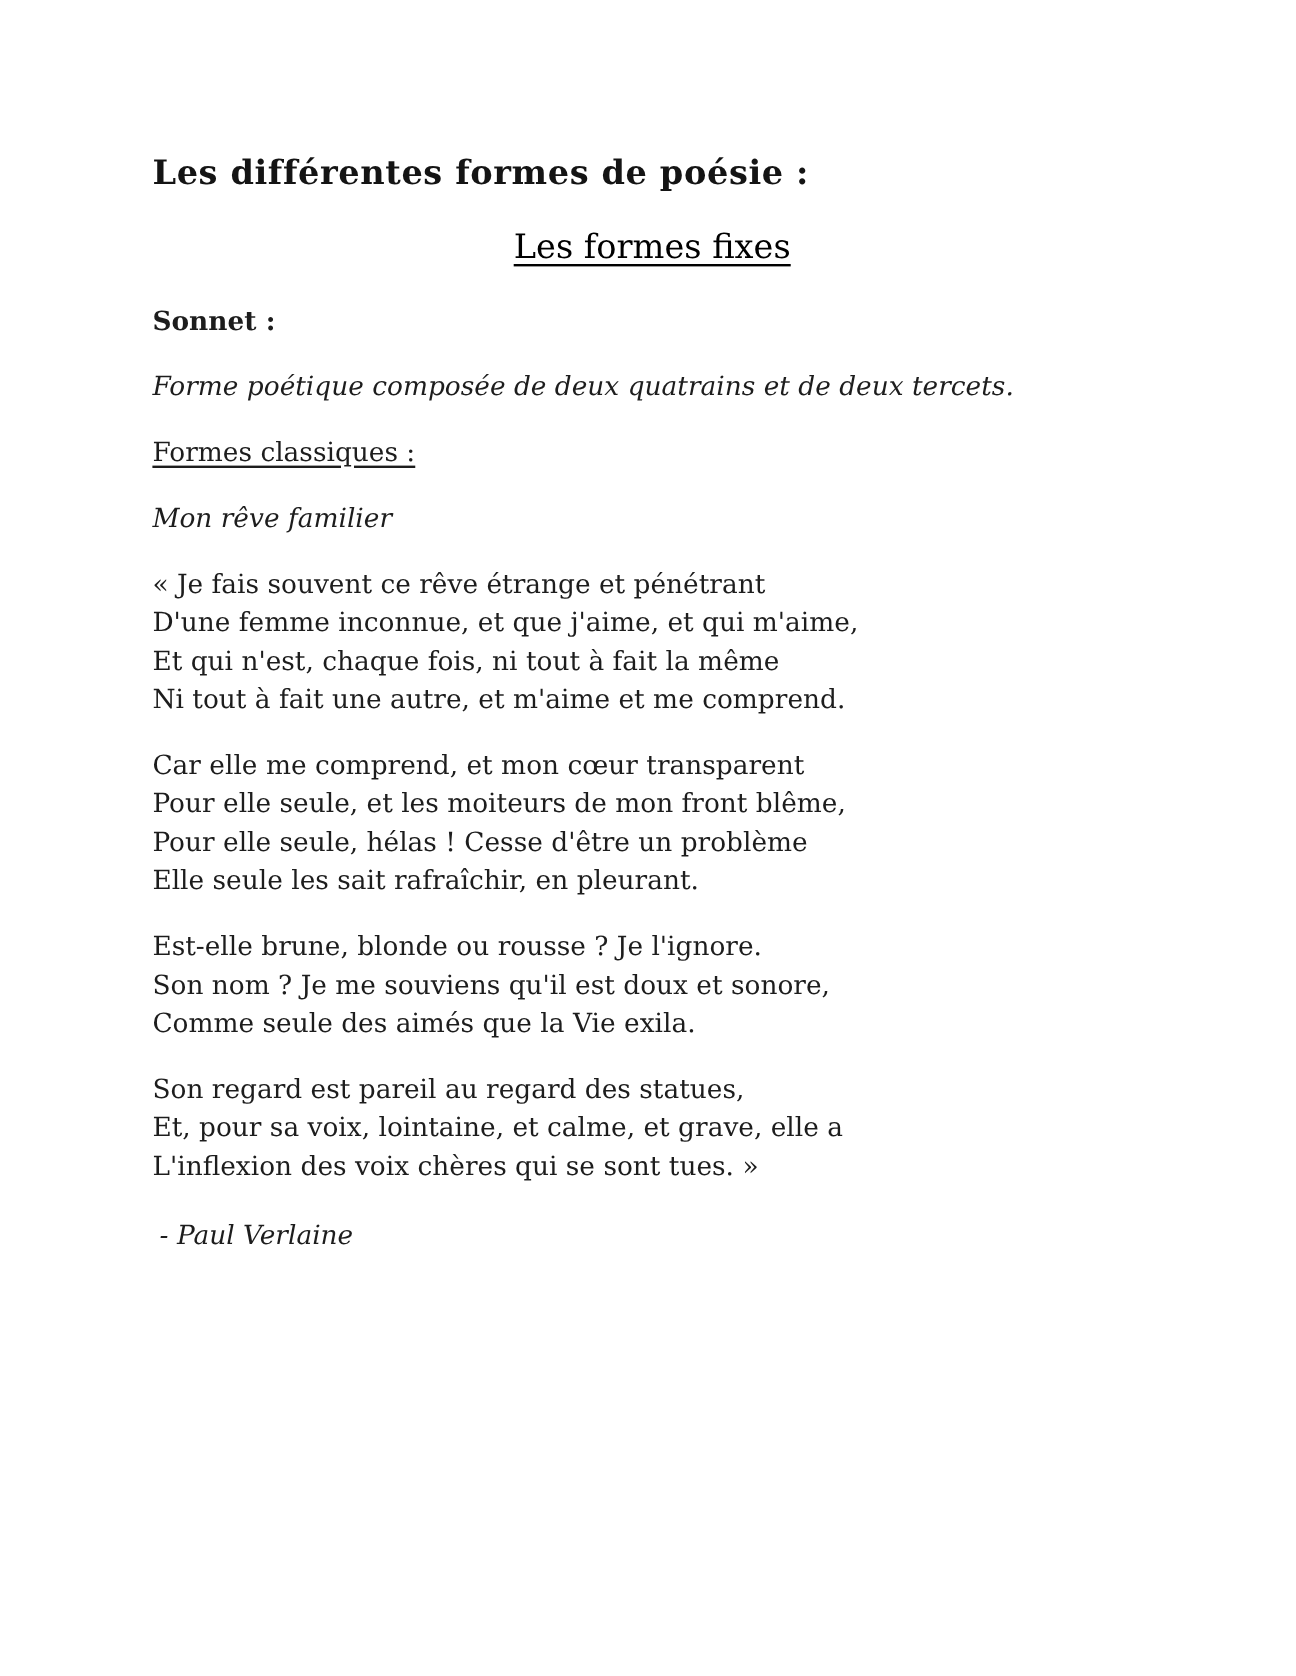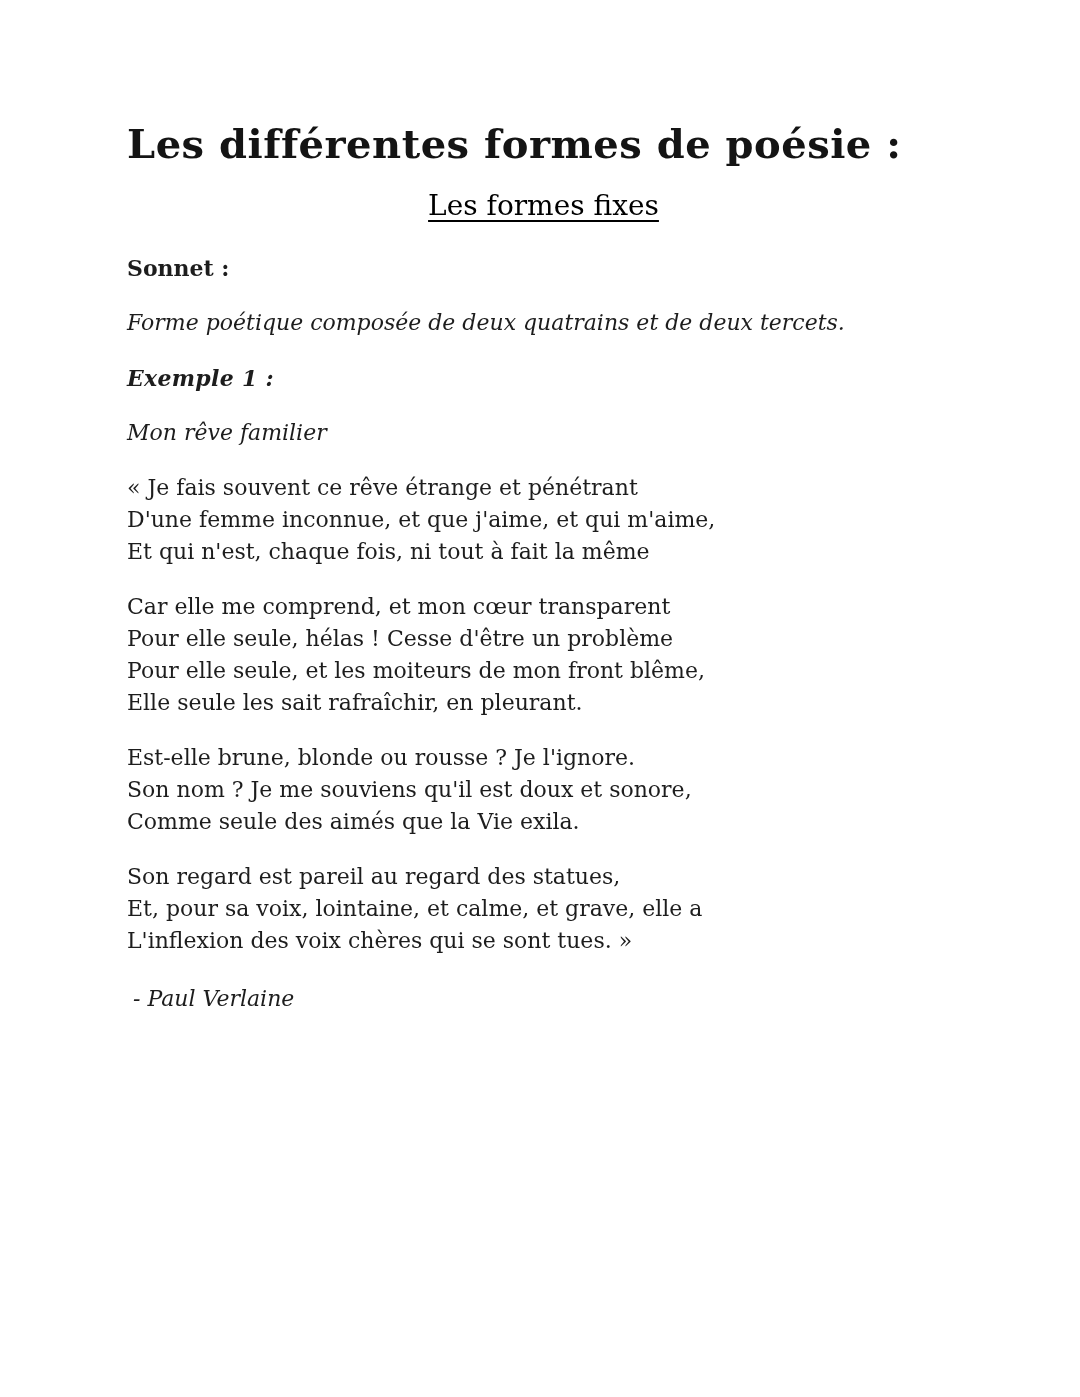--- a/index.html
+++ b/index.html
@@ -12,21 +12,21 @@
     min-height: 1397px;
     box-sizing: border-box;
     background: #ffffff;
     padding: 120px 120px 60px 127px;
     font-family: "DejaVu Serif", "Liberation Serif", serif;
     color: #1d1d1d;
     font-size: 22px;
     line-height: 32px;
   }
   h1.doc-title {
-    font-size: 40px;
+    font-size: 28px;
     line-height: 48px;
     font-weight: bold;
     color: #141414;
     margin: 0 0 20px 0;
     letter-spacing: 0.5px;
   }
   h2.section-heading {
     font-size: 28px;
     line-height: 36px;
     font-weight: normal;
@@ -65,36 +65,37 @@
 <div class="page">
 
   <h1 class="doc-title">Les différentes formes de poésie :</h1>
 
   <h2 class="section-heading">Les formes fixes</h2>
 
   <p class="bold">Sonnet :</p>
 
   <p class="italic">Forme poétique composée de deux quatrains et de deux tercets.</p>
 
+  <p class="underlined">Formes classiques :</p>
 
 
-  <p class="bold italic example-heading">Exemple 1 :</p>
 
   <p class="italic">Mon rêve familier</p>
 
   <div class="stanza">
     <div class="line">« Je fais souvent ce rêve étrange et pénétrant</div>
     <div class="line">D'une femme inconnue, et que j'aime, et qui m'aime,</div>
     <div class="line">Et qui n'est, chaque fois, ni tout à fait la même</div>
+    <div class="line">Ni tout à fait une autre, et m'aime et me comprend.</div>
   </div>
 
   <div class="stanza">
     <div class="line">Car elle me comprend, et mon cœur transparent</div>
+    <div class="line">Pour elle seule, et les moiteurs de mon front blême,</div>
     <div class="line">Pour elle seule, hélas ! Cesse d'être un problème</div>
-    <div class="line">Pour elle seule, et les moiteurs de mon front blême,</div>
     <div class="line">Elle seule les sait rafraîchir, en pleurant.</div>
   </div>
 
   <div class="stanza">
     <div class="line">Est-elle brune, blonde ou rousse ? Je l'ignore.</div>
     <div class="line">Son nom ? Je me souviens qu'il est doux et sonore,</div>
     <div class="line">Comme seule des aimés que la Vie exila.</div>
   </div>
 
   <div class="stanza">

